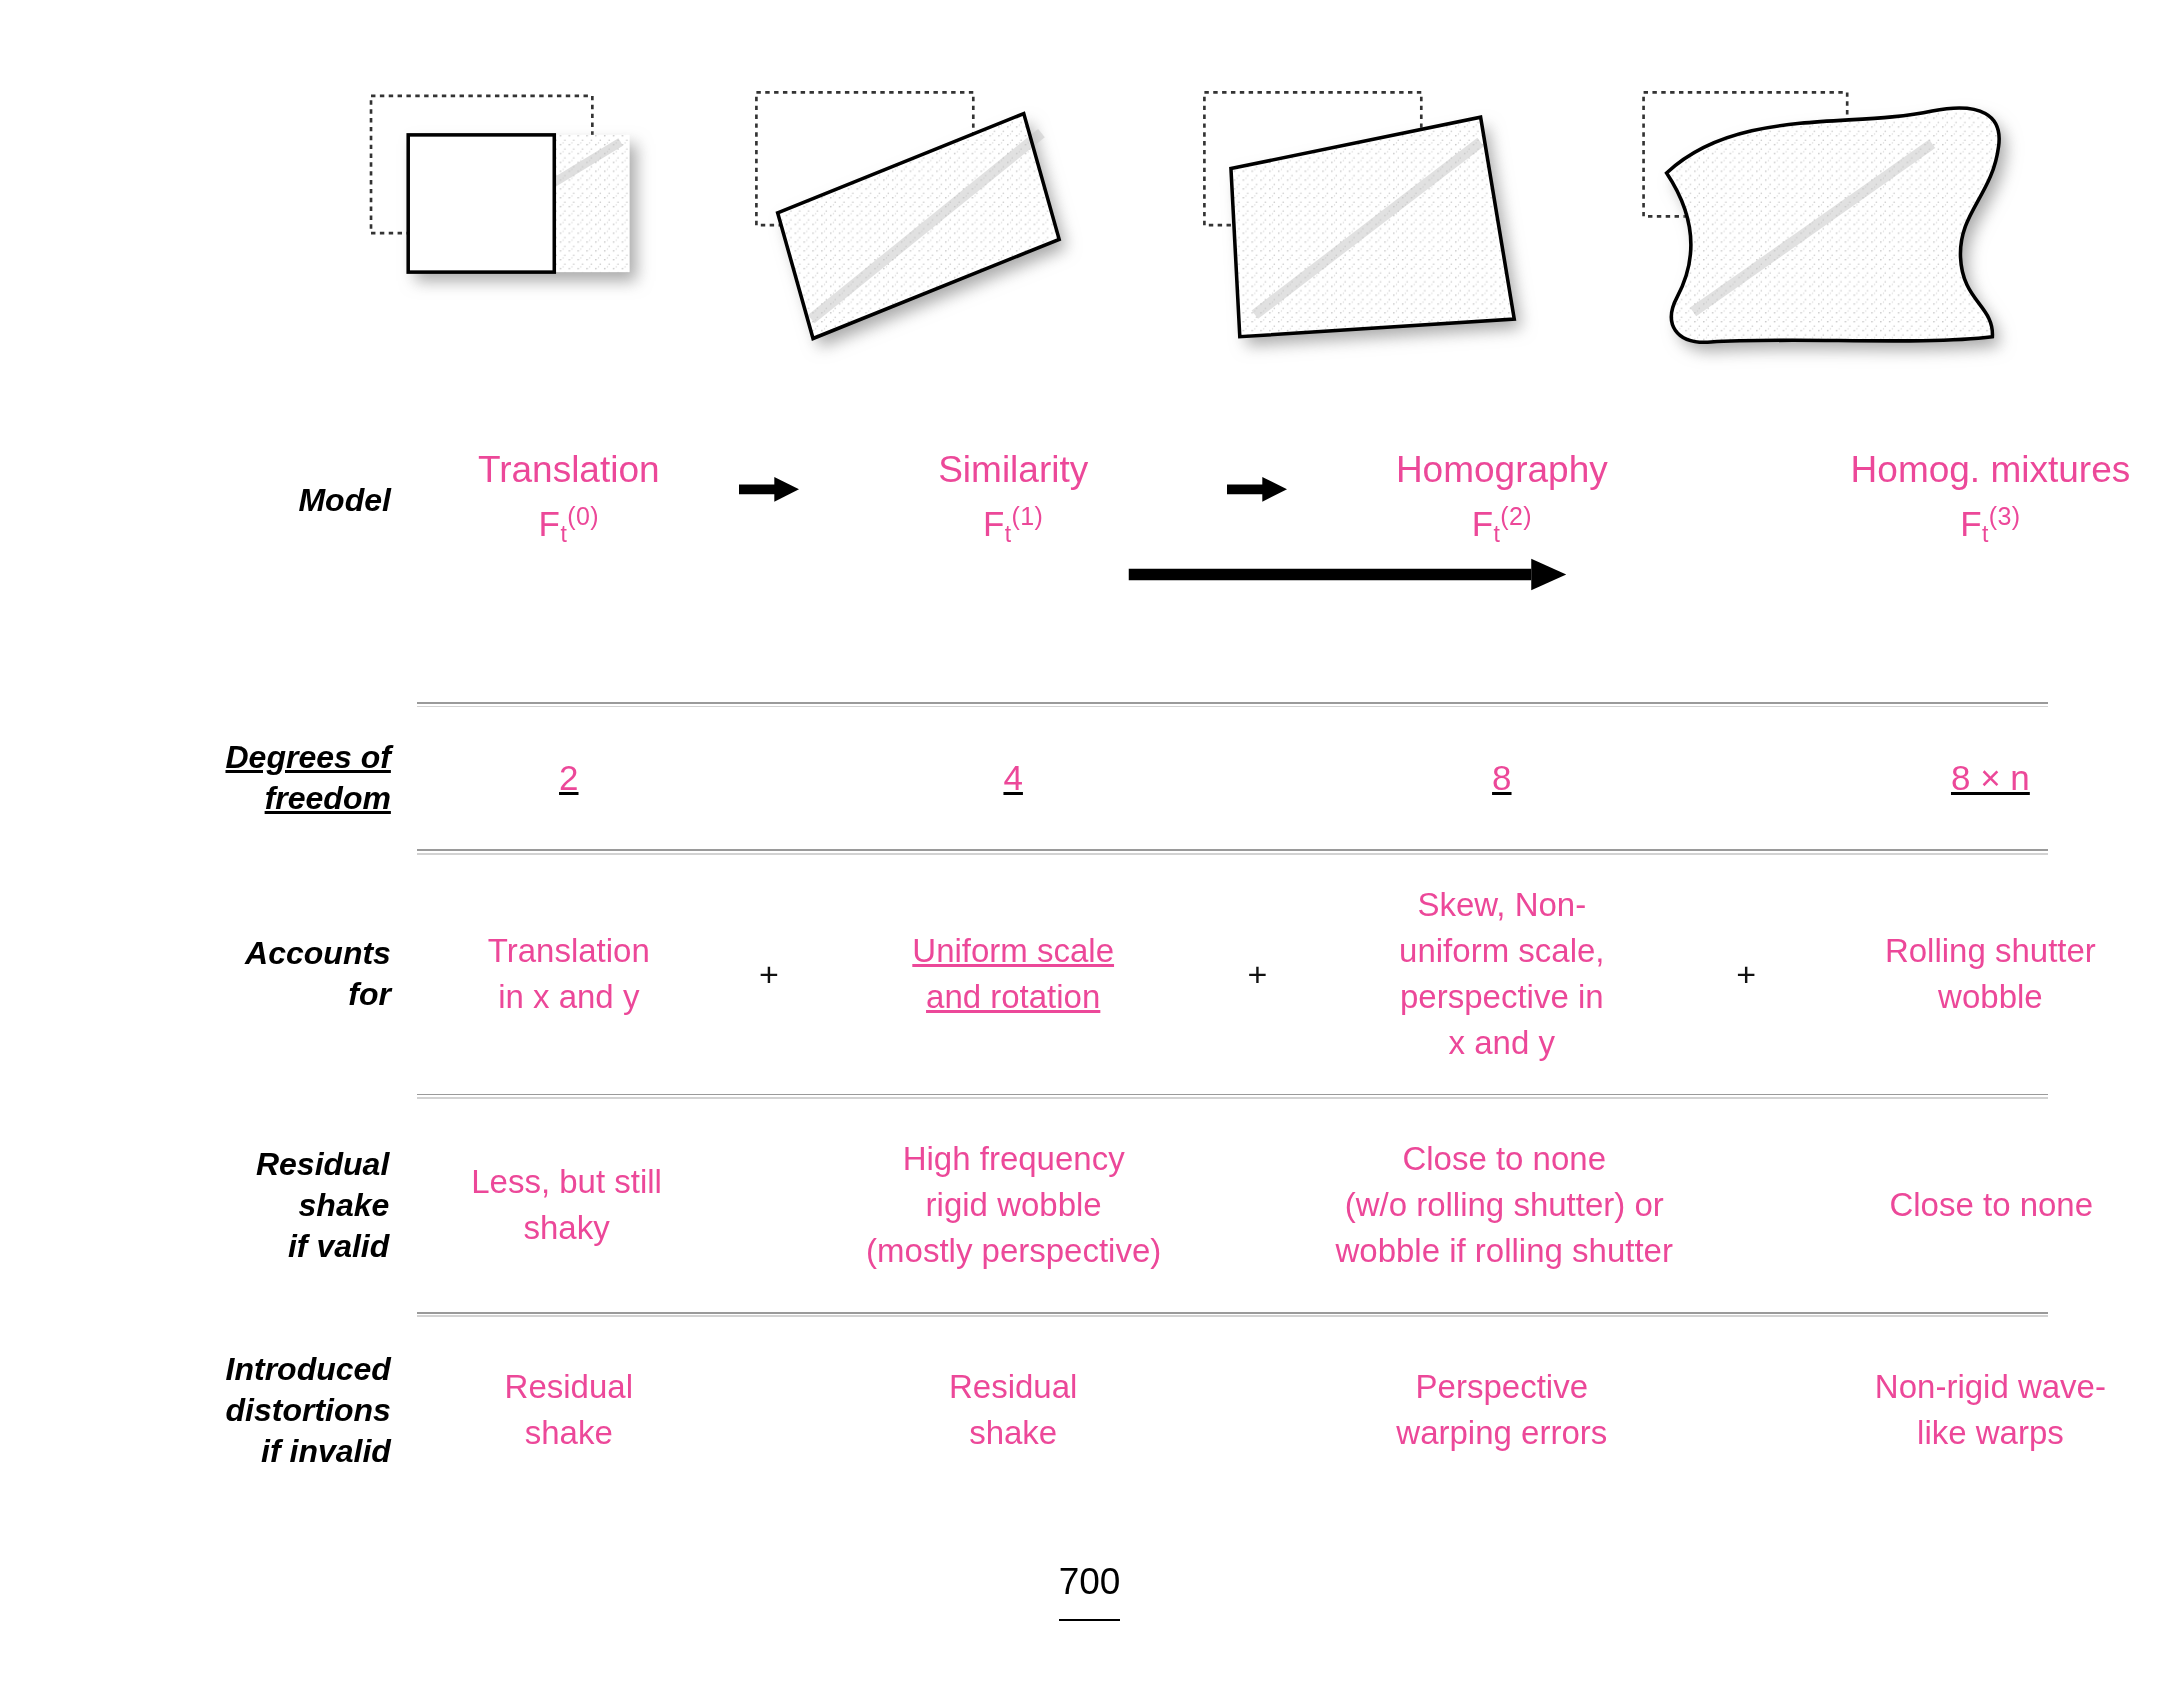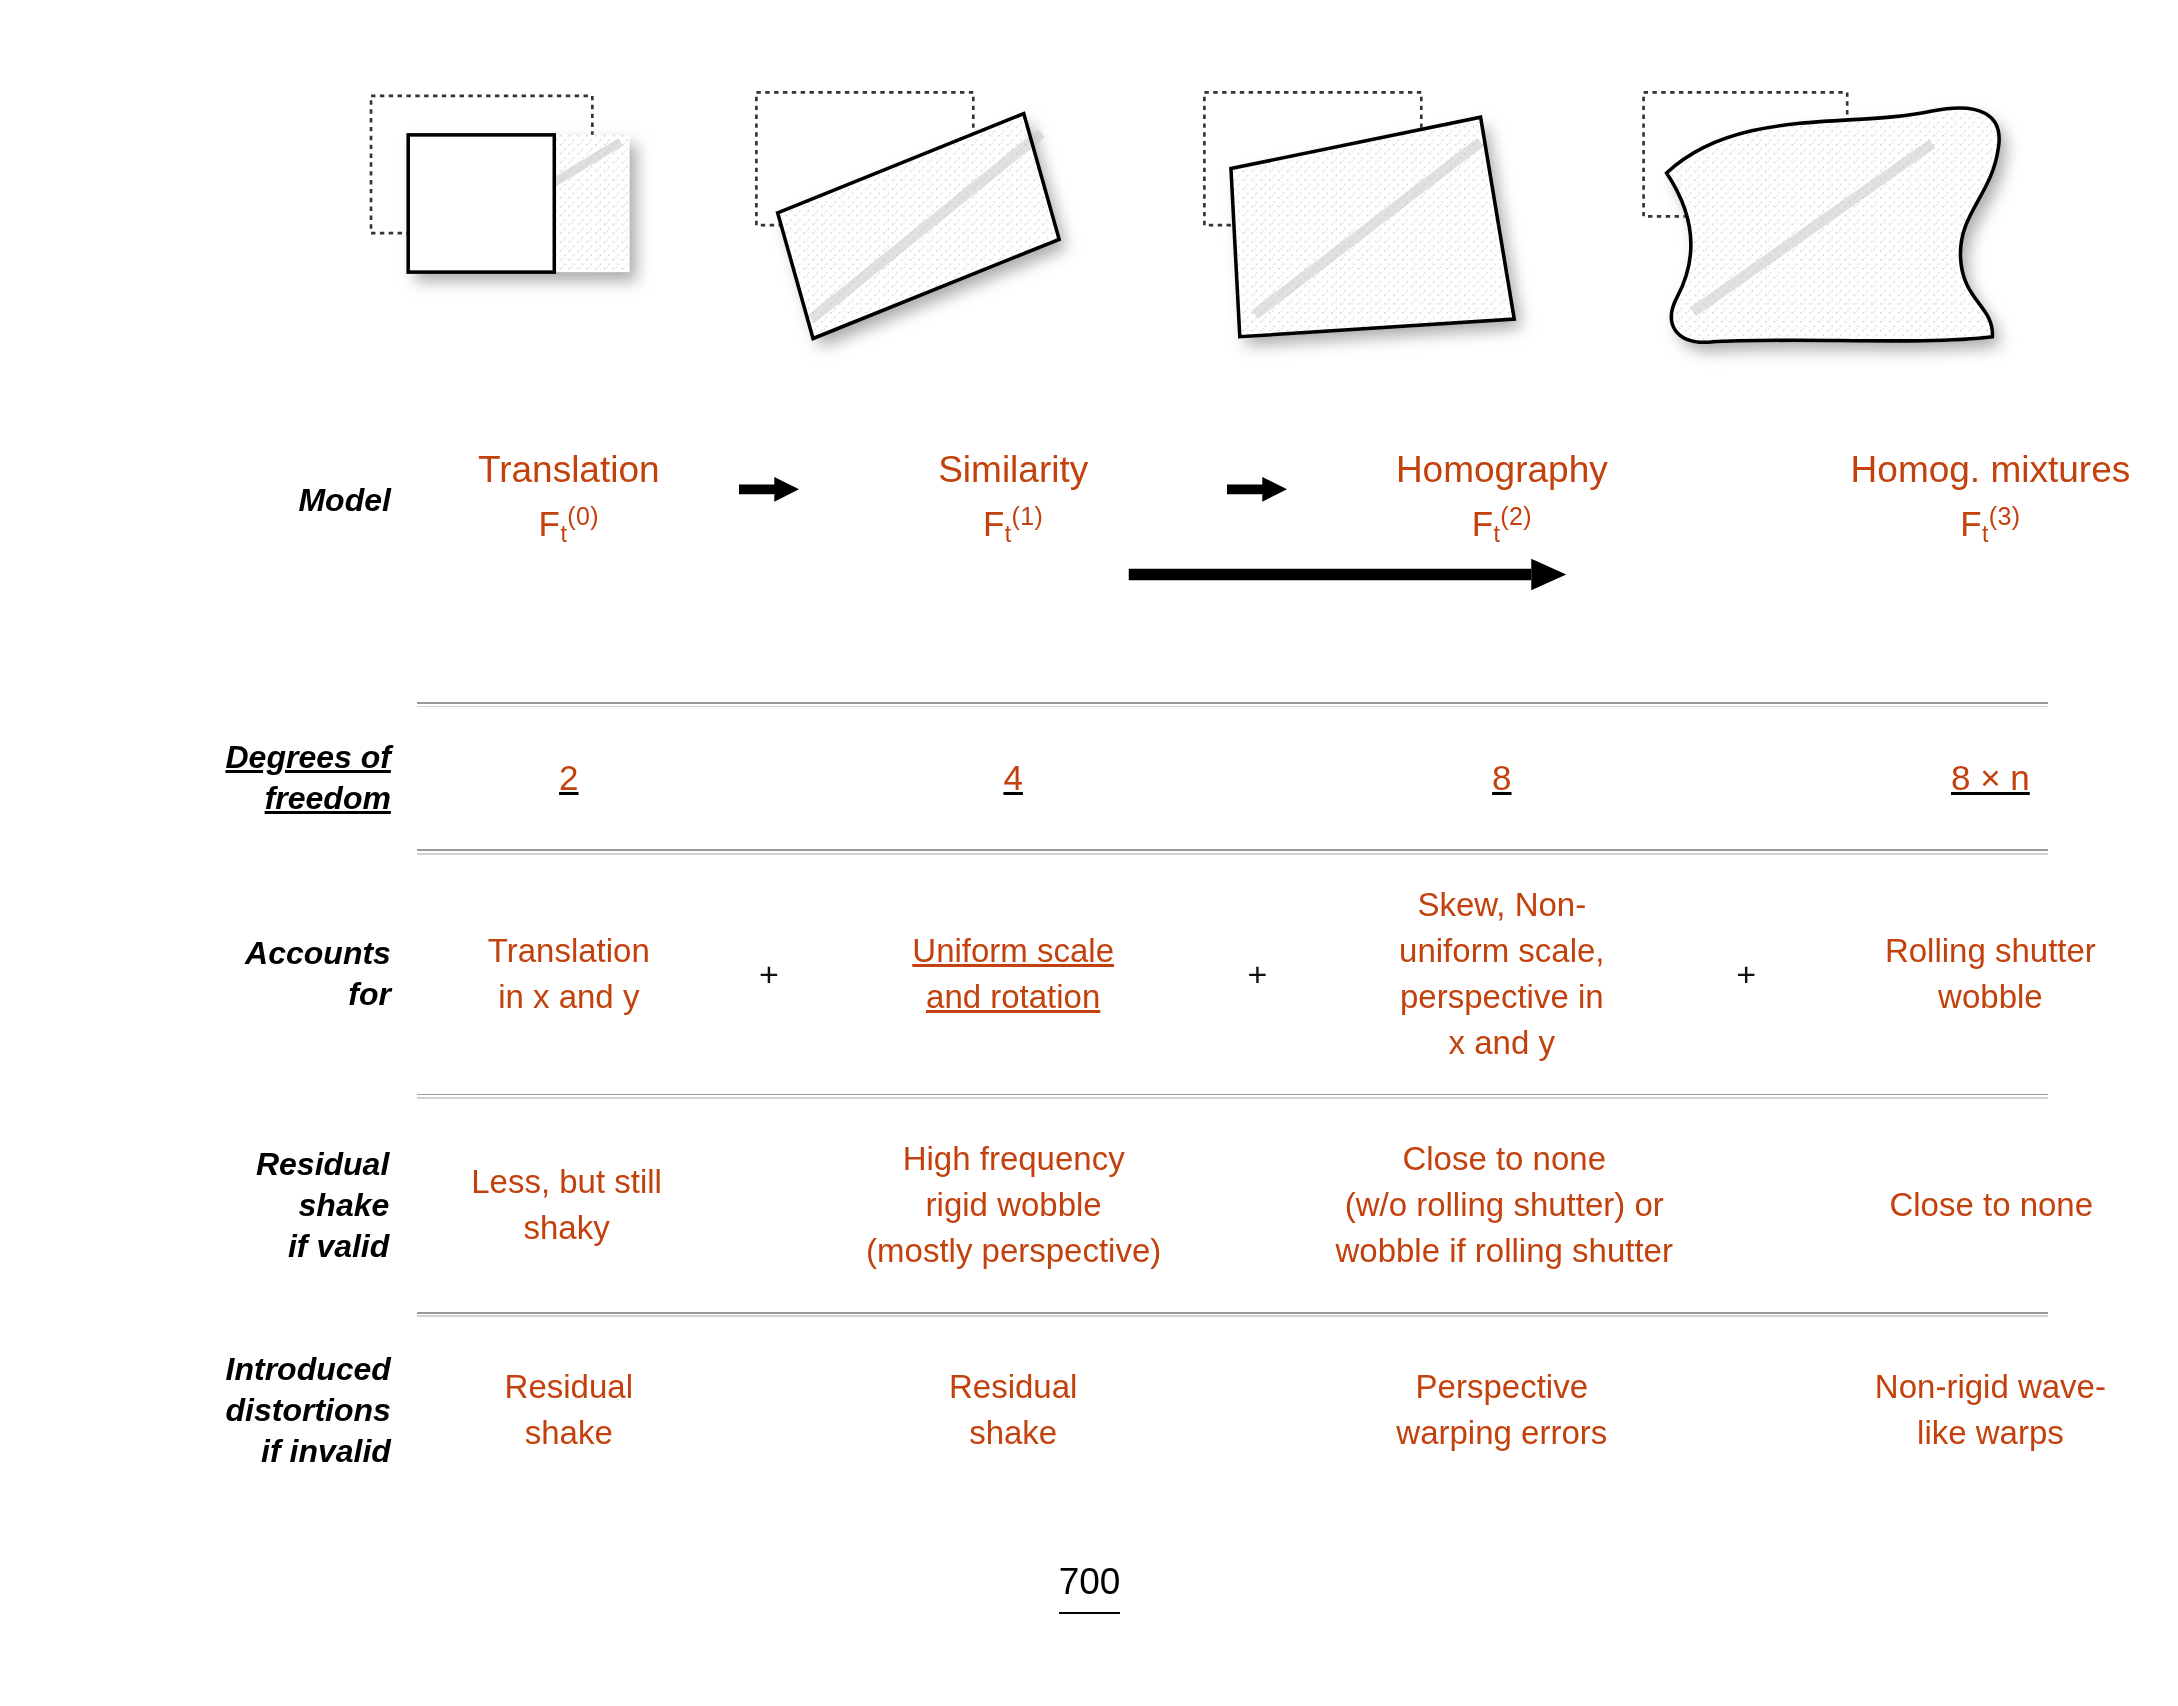--- a/index.html
+++ b/index.html
@@ -53,21 +53,21 @@
     font-weight: bold;
     font-size: 32px;
     line-height: 41px;
     color: #000;
   }
   .cell {
     box-sizing: border-box;
     text-align: center;
     font-size: 33px;
     line-height: 46px;
-    color: #c2410c;
+    color: #ec4899;
   }
   .c0 { width: 319px; }
   .c1 { width: 408px; }
   .c2 { width: 408px; }
   .c3 { width: 408px; }
   .plus {
     width: 84px;
     text-align: center;
     font-size: 34px;
     color: #111;
@@ -132,21 +132,21 @@
   .ref {
     position: absolute;
     left: 0;
     top: 1561px;
     width: 2179px;
     text-align: center;
     font-size: 37px;
   }
   .ref span {
     border-bottom: 2.7px solid #000;
-    padding-bottom: 10px;
+    padding-bottom: 17px;
   }
 </style>
 </head>
 <body>
 
 <div class="figures">
 
   <div class="fig" style="left:355px; top:0;">
     <svg width="372" height="301" viewBox="0 0 420 340">
       <defs>

